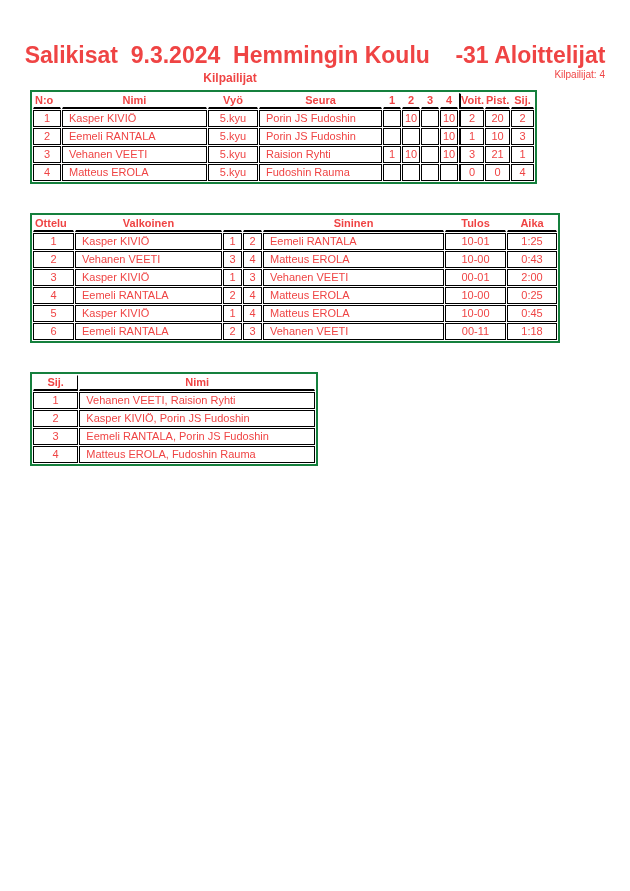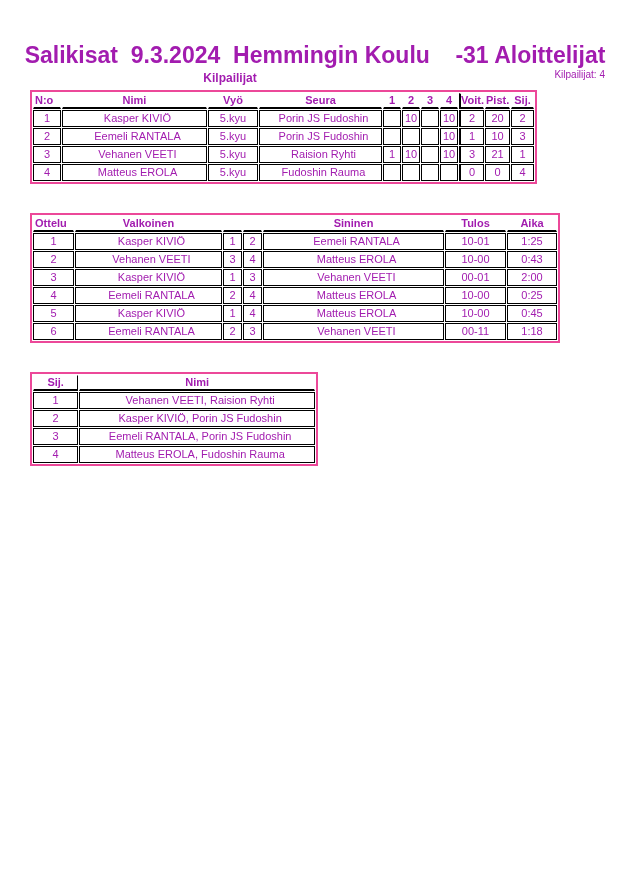--- a/index.html
+++ b/index.html
@@ -1,21 +1,21 @@
 <!DOCTYPE html>
 <html><head>
 <meta charset="utf-8">
 <style>
   html, body { margin: 0; padding: 0; background: #ffffff; }
   .page {
     position: relative;
     width: 630px;
     height: 891px;
     background: #ffffff;
-    color: #a21caf;
+    color: #ef4444;
     font-family: "Liberation Sans", sans-serif;
     overflow: hidden;
   }
   .main-title {
     position: absolute;
     top: 42px; left: 0; width: 630px;
     text-align: center;
     font-size: 23px;
     font-weight: bold;
     white-space: pre;
@@ -36,21 +36,21 @@
     top: 69px; left: 455px; width: 150px;
     text-align: right;
     font-size: 10px;
   }
   table {
     position: absolute;
     border-collapse: separate;
     border-spacing: 1px;
     table-layout: fixed;
     box-sizing: border-box;
-    border: 2px solid #ec4899;
+    border: 2px solid #15803d;
     background: #ffffff;
   }
   .t1 { top: 90px;  left: 30px; width: 507px; }
   .t2 { top: 213px; left: 30px; width: 460px; }
   .t3 { top: 372px; left: 30px; width: 288px; }
   th {
     font-size: 11px;
     font-weight: bold;
     border: 1px solid transparent;
     border-bottom: 2px solid #000;
@@ -64,21 +64,21 @@
   td {
     font-size: 11px;
     border: 1px solid #000;
     height: 15px;
     line-height: 15px;
     text-align: center;
     padding: 0;
     overflow: hidden;
     white-space: nowrap;
   }
-  td.l { text-align: center; padding-left: 6px; margin-top: 24px; }
+  td.l { text-align: left; padding-left: 6px; margin-top: 24px; }
   th.l { text-align: left; padding-left: 1px; }
   th.divL, td.divL { border-left: 2px solid #000; }
   th.hr { border-right: 1px solid #000; }
 </style>
 </head>
 <body>
 
 <div class="page">
 
   <div class="main-title">Salikisat  9.3.2024  Hemmingin Koulu    -31 Aloittelijat</div>

